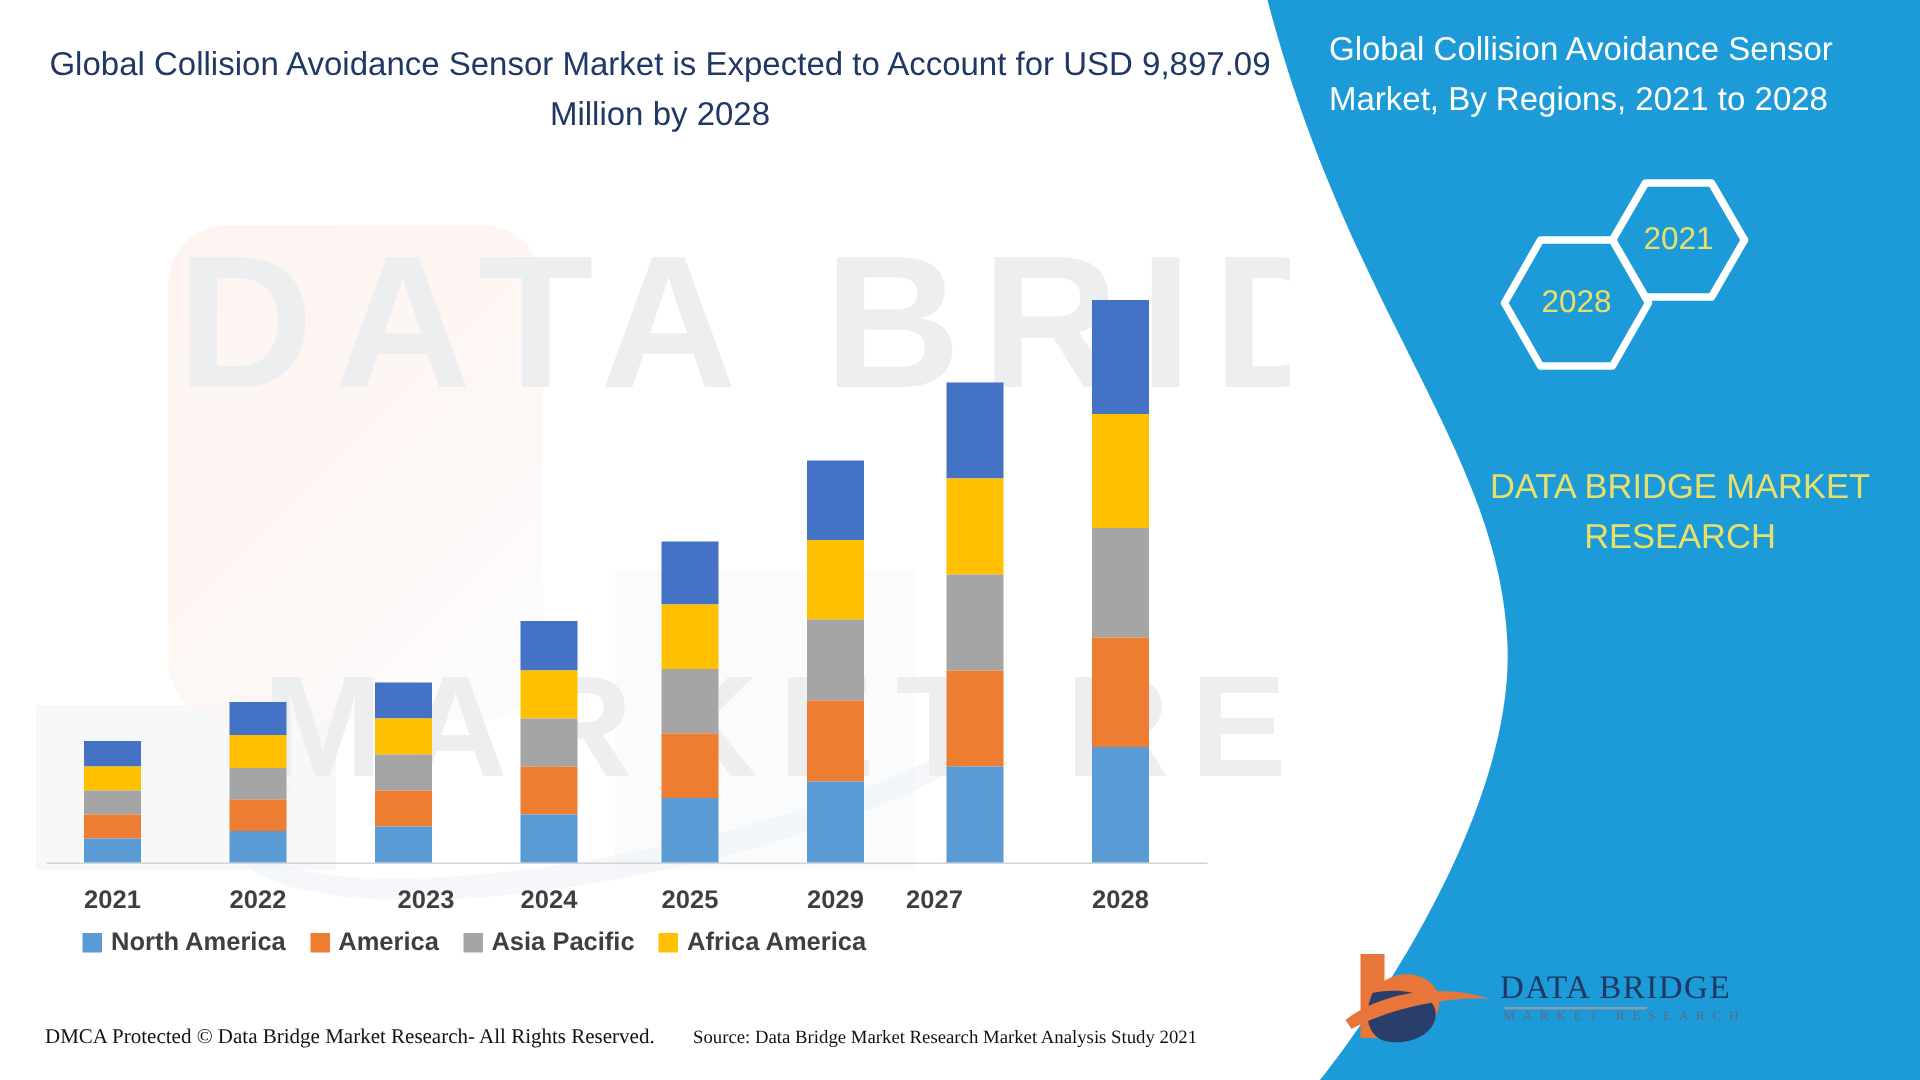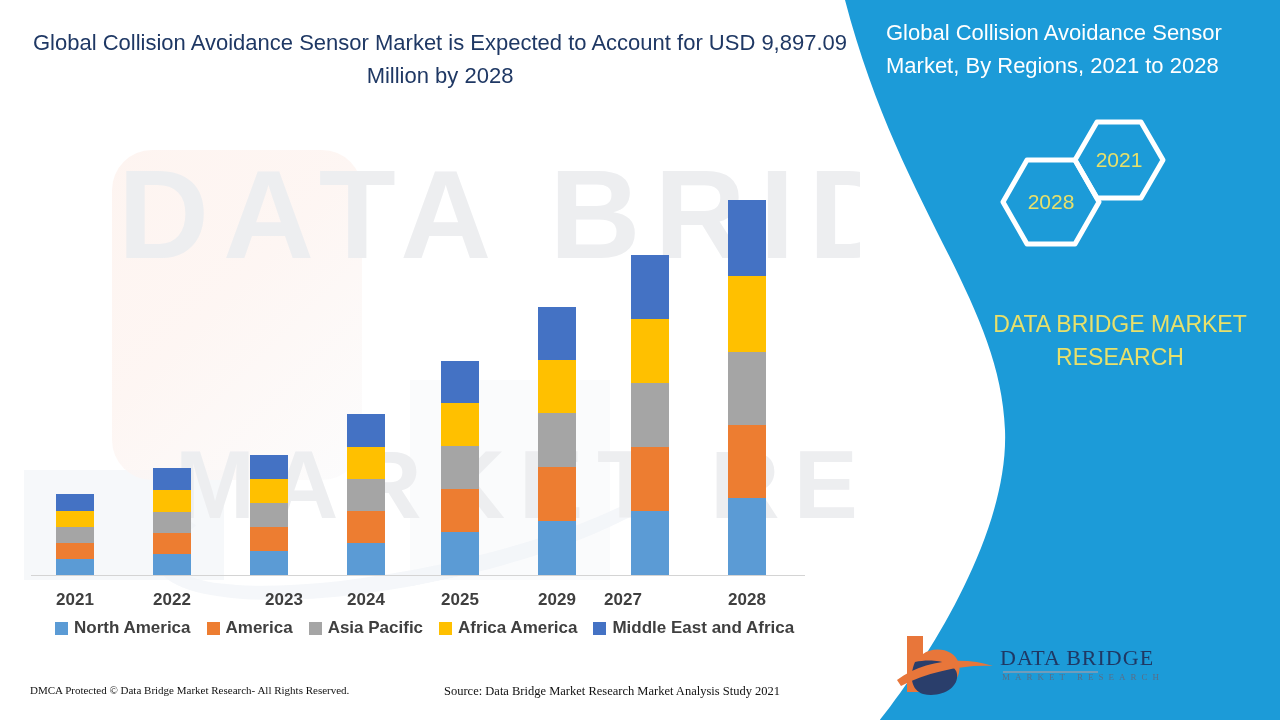--- a/index.html
+++ b/index.html
@@ -33,22 +33,22 @@
   .seg{width:100%;display:block;}
   .xlabel{position:absolute;top:590px;width:80px;text-align:center;color:#3f3f3f;font-size:17px;font-weight:700;}
 
   
   .legend{position:absolute;left:55px;top:618px;display:flex;align-items:center;gap:16px;}
   .legend-item{display:flex;align-items:center;gap:6px;}
   .swatch{width:13px;height:13px;display:inline-block;}
   .legend-label{font-size:17px;color:#3f3f3f;font-weight:700;white-space:nowrap;}
 
   
-  .footer-left{position:absolute;left:30px;top:684px;font-family:"Liberation Serif",serif;font-size:11px;color:#111;}
-  .footer-right{position:absolute;left:444px;top:684px;font-family:"Liberation Serif",serif;font-size:12.5px;color:#111;}
+  .footer-left{position:absolute;left:30px;top:684px;font-family:"Liberation Serif",serif;font-size:14px;color:#111;}
+  .footer-right{position:absolute;left:462px;top:684px;font-family:"Liberation Serif",serif;font-size:12.5px;color:#111;}
 
   
   .panel-title{position:absolute;left:886px;top:16px;width:380px;color:#ffffff;font-size:22px;line-height:33px;font-weight:400;}
   .hexwrap{position:absolute;left:975px;top:112px;width:210px;height:180px;}
   .hex-text{position:absolute;color:#e8e06a;font-size:21px;font-weight:400;text-align:center;}
   .brand-text{position:absolute;left:955px;top:308px;width:330px;text-align:center;color:#e8e06a;
       font-size:23px;line-height:33px;font-weight:400;}
 
   
   .logo{position:absolute;left:893px;top:632px;width:210px;height:70px;}
@@ -168,24 +168,20 @@
         <span class="legend-label">America</span>
       </div>
       <div class="legend-item">
         <span class="swatch" style="background:#A5A5A5;"></span>
         <span class="legend-label">Asia Pacific</span>
       </div>
       <div class="legend-item">
         <span class="swatch" style="background:#FFC000;"></span>
         <span class="legend-label">Africa America</span>
       </div>
-      <div class="legend-item">
-        <span class="swatch" style="background:#4472C4;"></span>
-        <span class="legend-label">Middle East and Africa</span>
-      </div>
     </div>
   </div>
 
   <div class="footer-left">DMCA Protected © Data Bridge Market Research- All Rights Reserved.</div>
   <div class="footer-right">Source: Data Bridge Market Research Market Analysis Study 2021</div>
 
   <div class="panel-title">Global Collision Avoidance Sensor Market, By Regions, 2021 to 2028</div>
 
   <div class="hexwrap">
     <svg width="210" height="180" viewBox="0 0 210 180" xmlns="http://www.w3.org/2000/svg">

